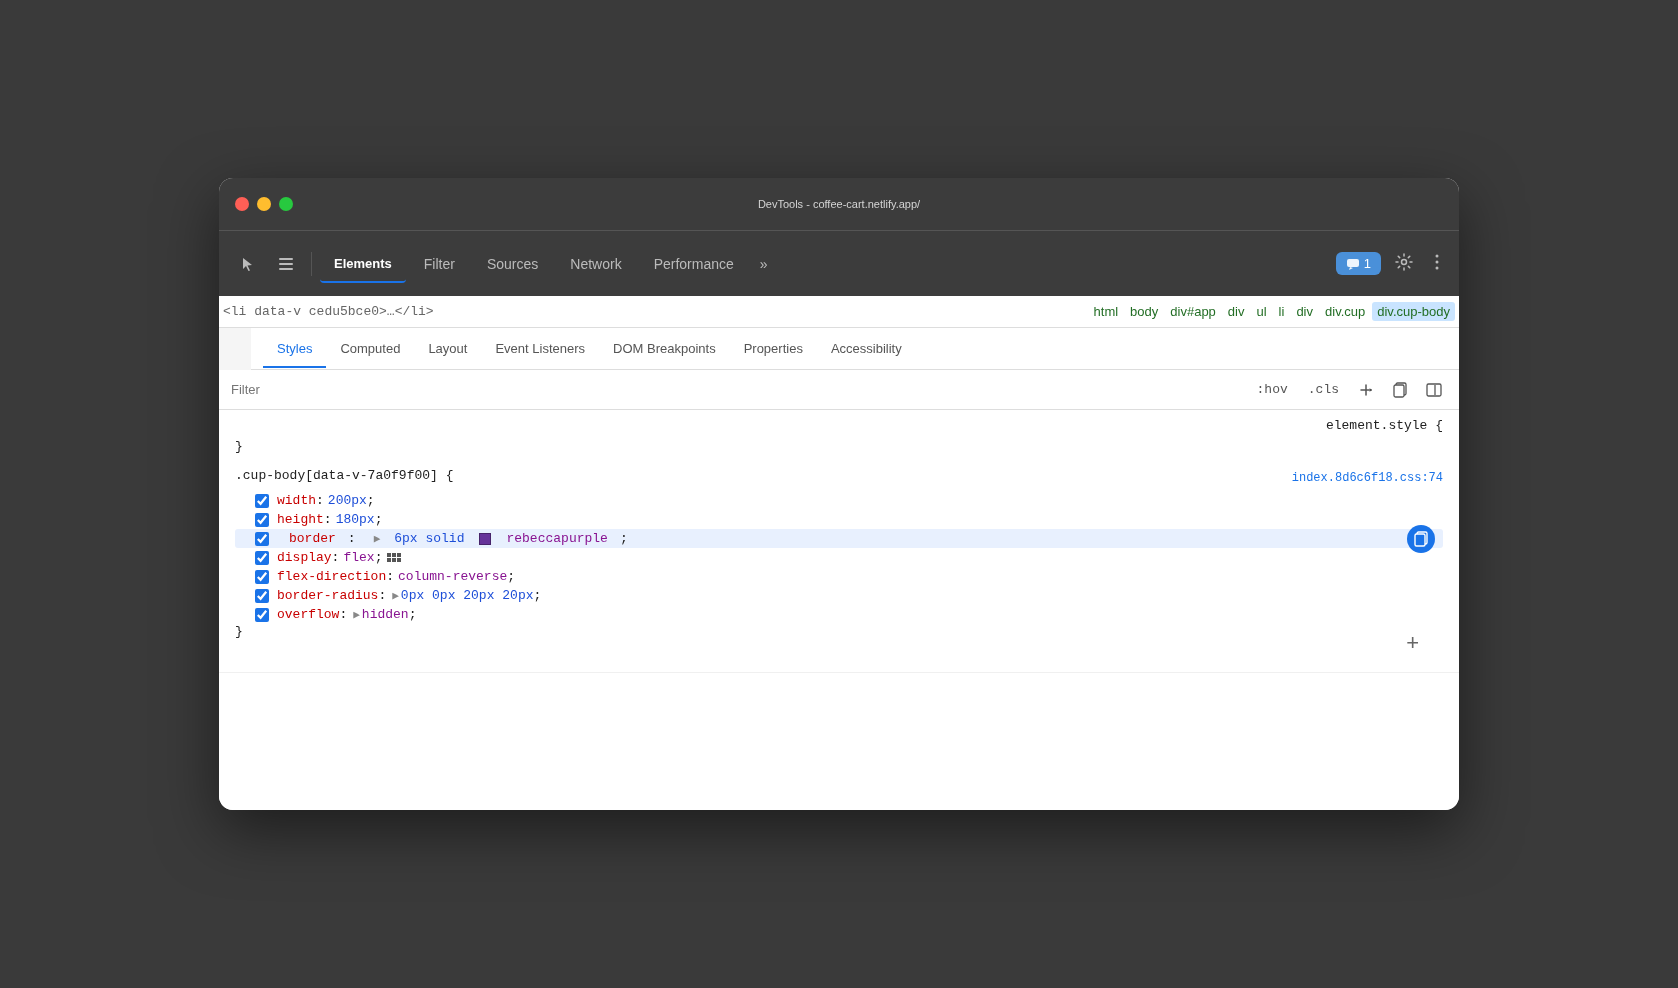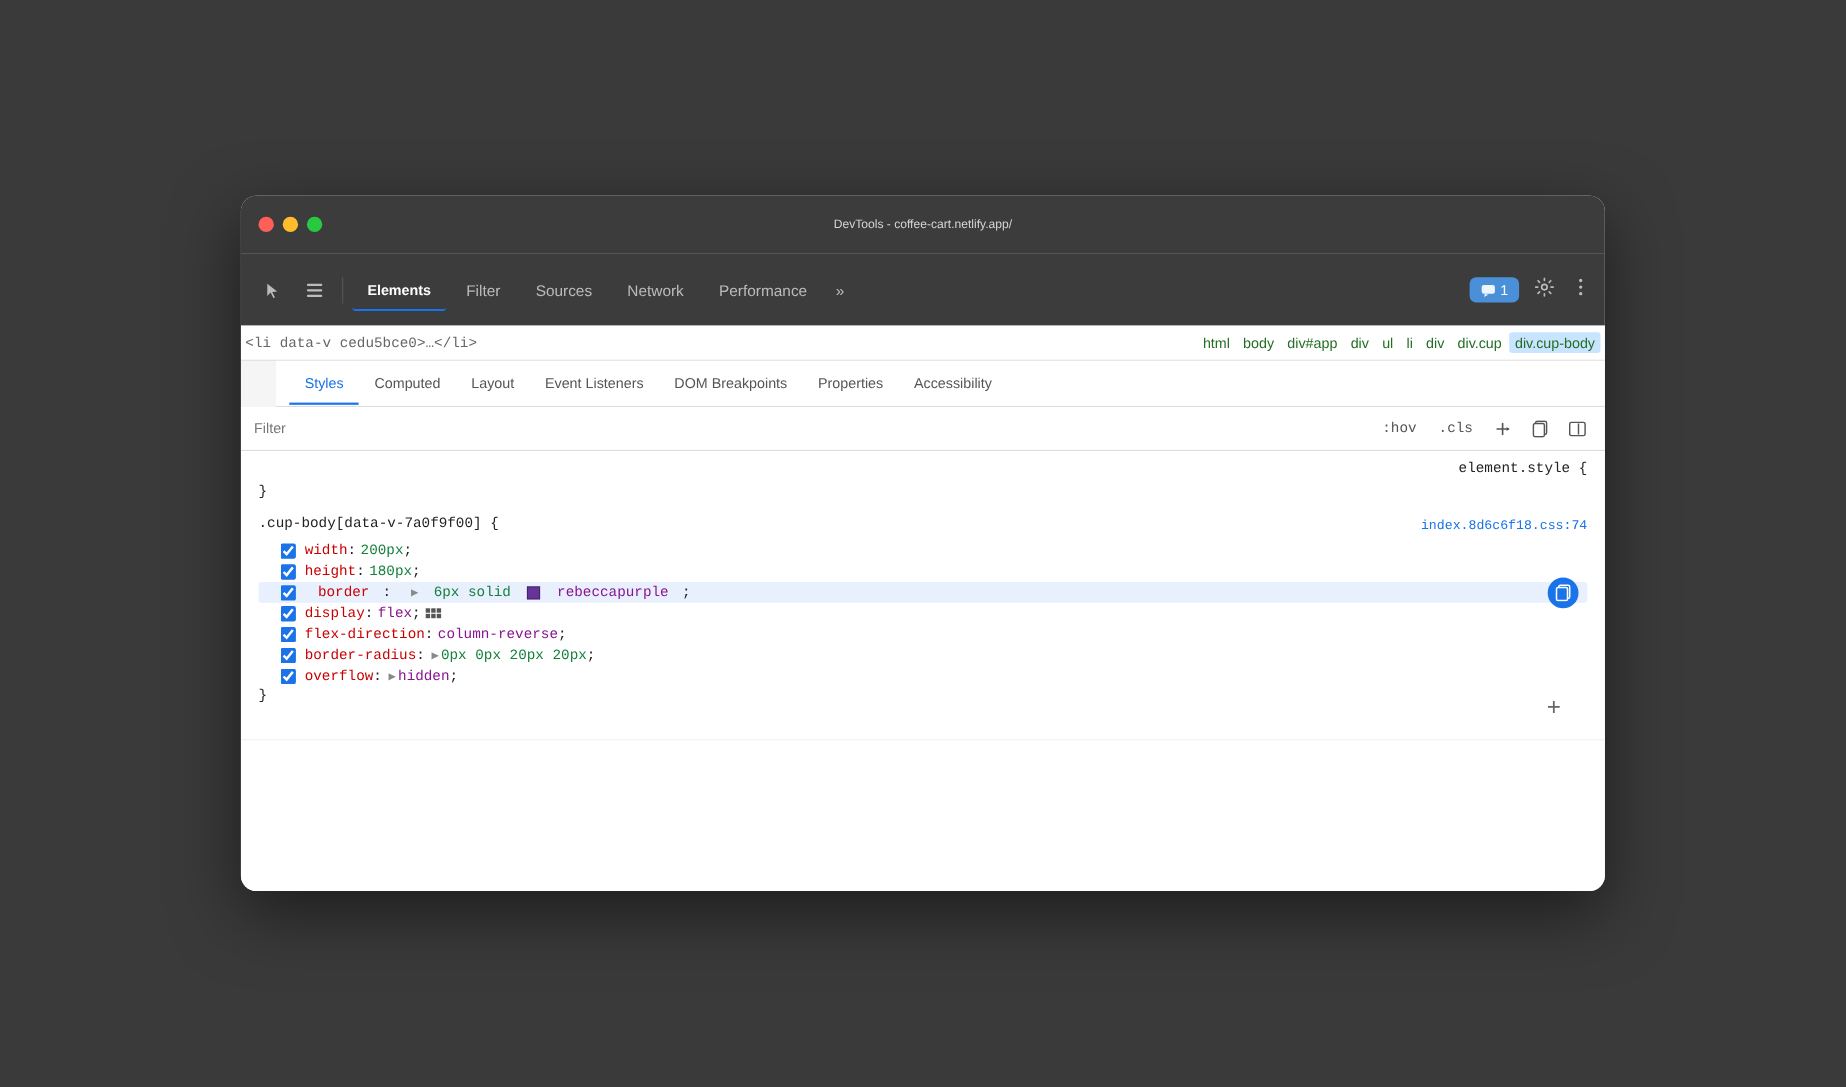--- a/index.html
+++ b/index.html
@@ -305,21 +305,21 @@
     .prop-name {
       color: #c80000;
     }
 
     .prop-colon {
       color: #222;
       margin-right: 4px;
     }
 
     .prop-value {
-      color: #15803d;
+      color: #1d4ed8;
     }
 
     .prop-value.keyword {
       color: #881391;
     }
 
     .prop-semicolon { color: #222; }
 
     .color-swatch {
       display: inline-block;

